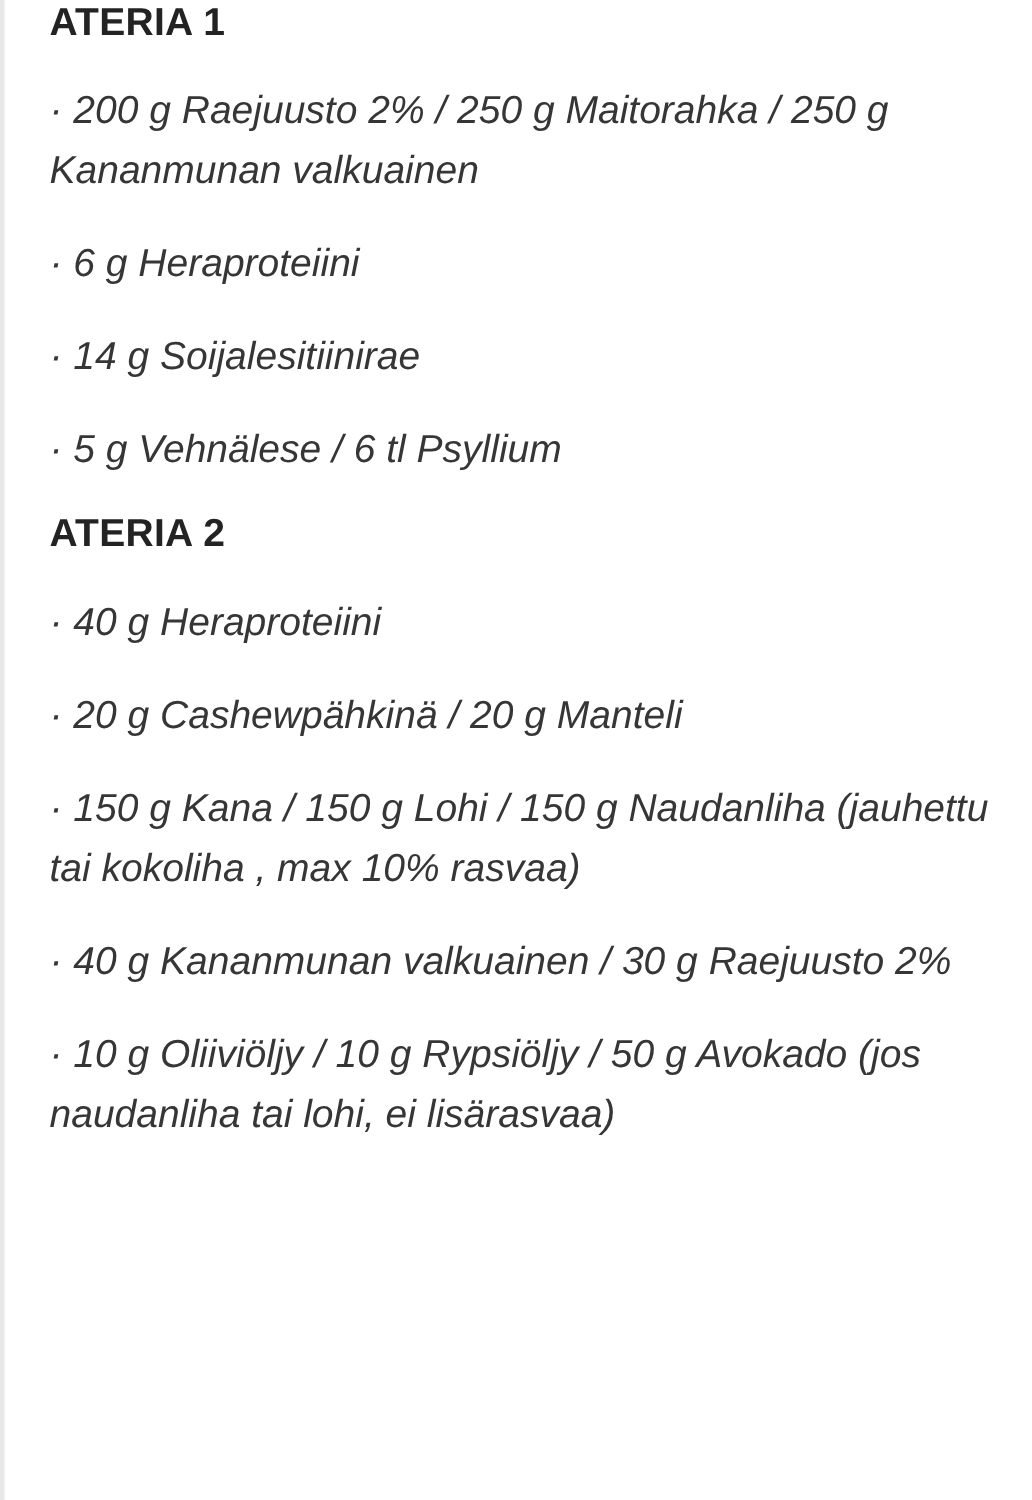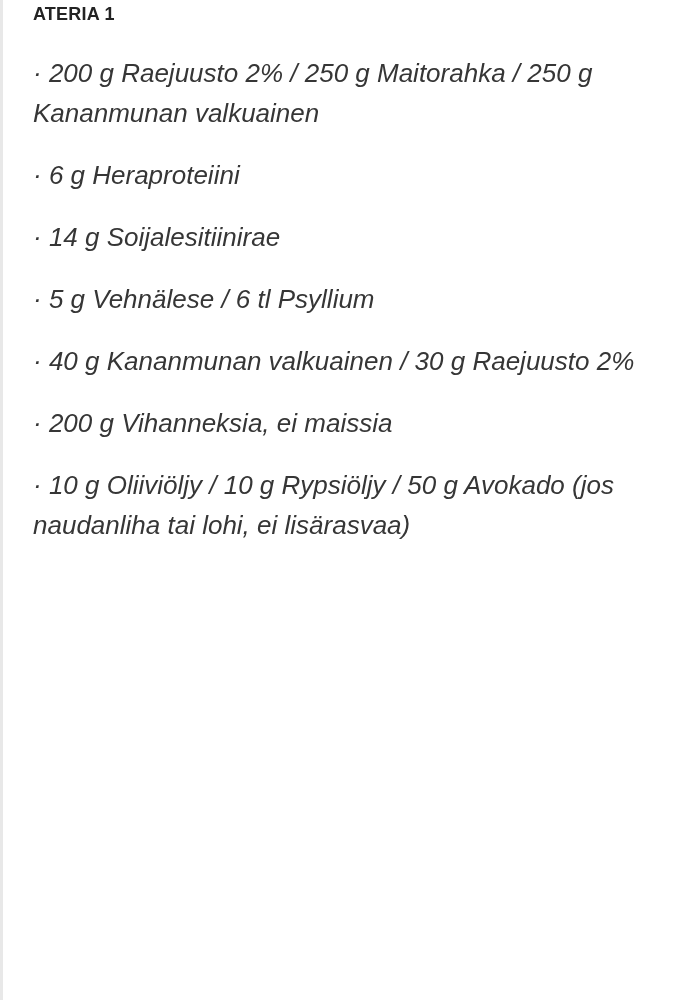--- a/index.html
+++ b/index.html
@@ -28,21 +28,21 @@
   }
   .left-edge {
     position: absolute;
     left: 0;
     top: 0;
     width: 3px;
     height: 1000px;
     background: var(--left-edge-color);
   }
   .meal-heading {
-    font-size: 18px;
+    font-size: 26px;
     line-height: 28px;
     font-weight: 700;
     color: var(--heading-color);
     letter-spacing: 0.2px;
     margin: 10px 0 25px;
   }
   .meal:first-of-type .meal-heading { margin-top: 0; }
   .ingredient {
     margin: 0 0 22px;
     white-space: pre-line;
@@ -59,21 +59,27 @@
 
   <section class="meal">
     <h2 class="meal-heading">ATERIA 1</h2>
     <p class="ingredient">· 200 g Raejuusto 2% / 250 g Maitorahka / 250 g
 Kananmunan valkuainen</p>
     <p class="ingredient">· 6 g Heraproteiini</p>
     <p class="ingredient">· 14 g Soijalesitiinirae</p>
     <p class="ingredient">· 5 g Vehnälese / 6 tl Psyllium</p>
   </section>
 
+  <section class="meal">
+    <h2 class="meal-heading">ATERIA 2</h2>
+    <p class="ingredient">· 40 g Heraproteiini</p>
+    <p class="ingredient">· 20 g Cashewpähkinä / 20 g Manteli</p>
+  </section>
 
   <section class="meal">
+    <p class="ingredient">· 150 g Kana / 150 g Lohi / 150 g Naudanliha (jauhettu
+tai kokoliha , max 10% rasvaa)</p>
     <p class="ingredient">· 40 g Kananmunan valkuainen / 30 g Raejuusto 2%</p>
-    <p class="ingredient">· 200 g Vihanneksia, ei maissia</p>
     <p class="ingredient">· 10 g Oliiviöljy / 10 g Rypsiöljy / 50 g Avokado (jos
 naudanliha tai lohi, ei lisärasvaa)</p>
   </section>
 
 </main>
 
 </body></html>

